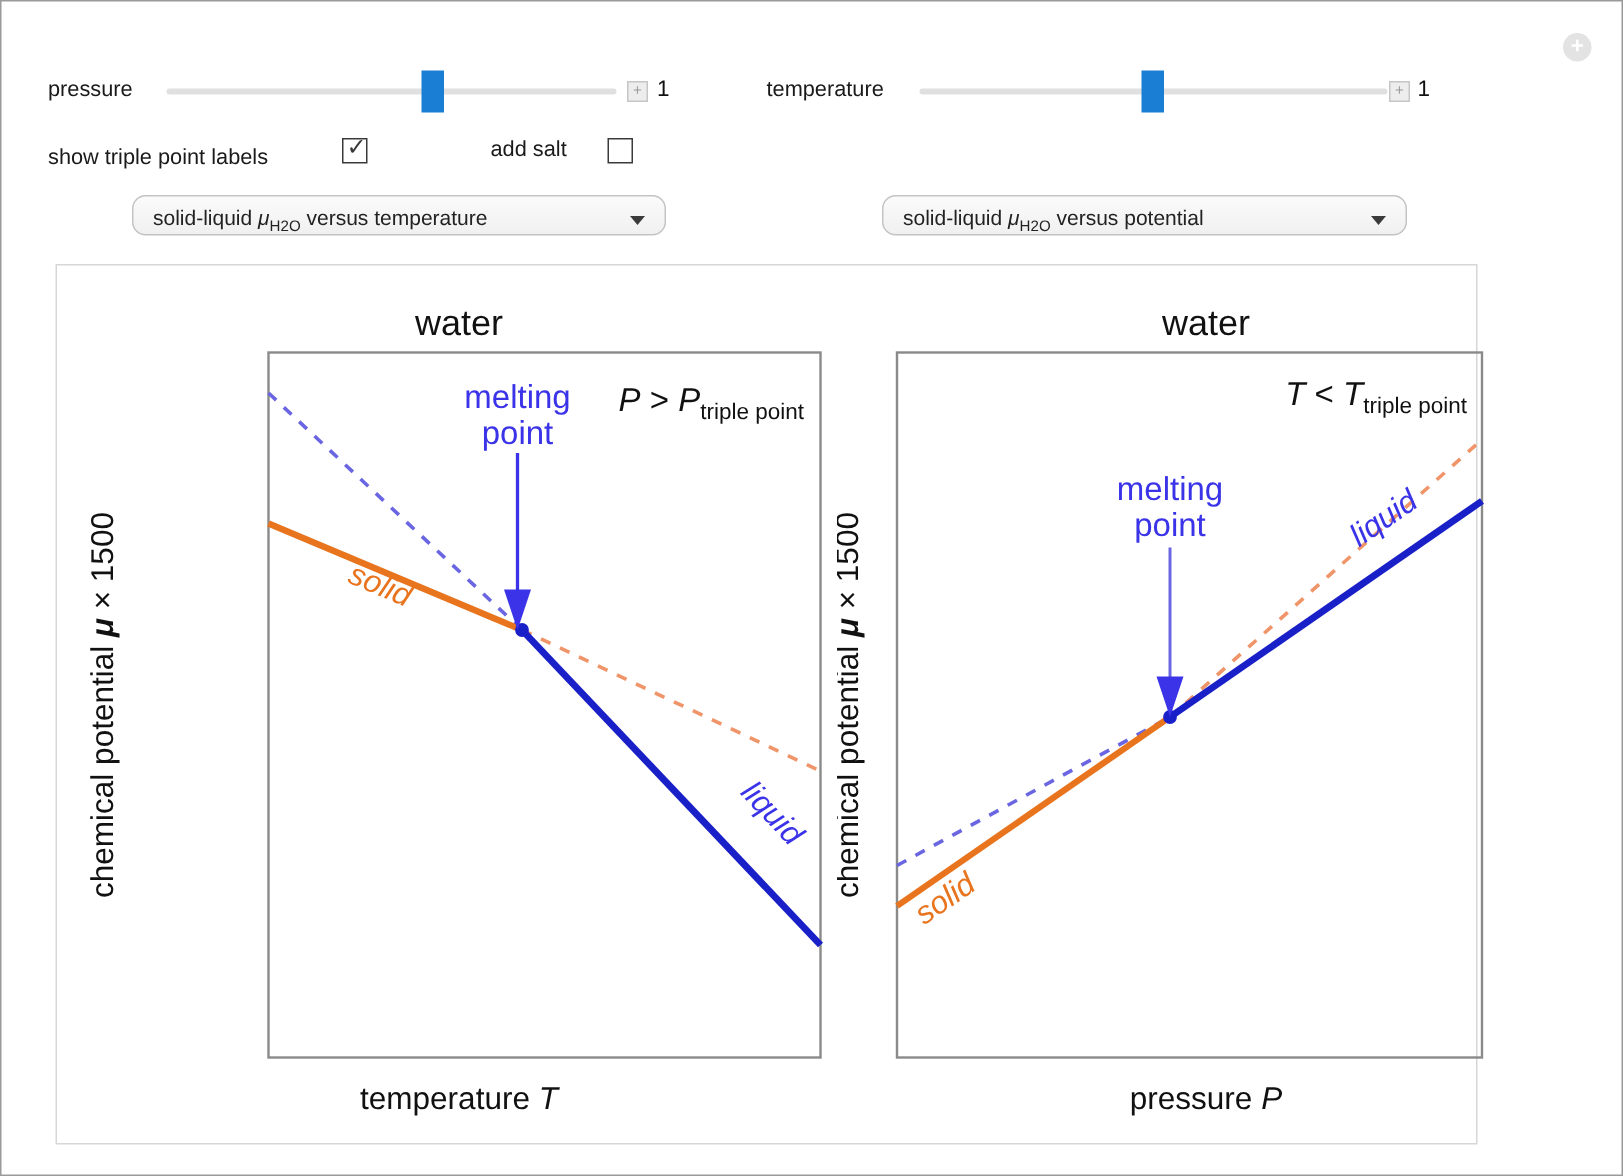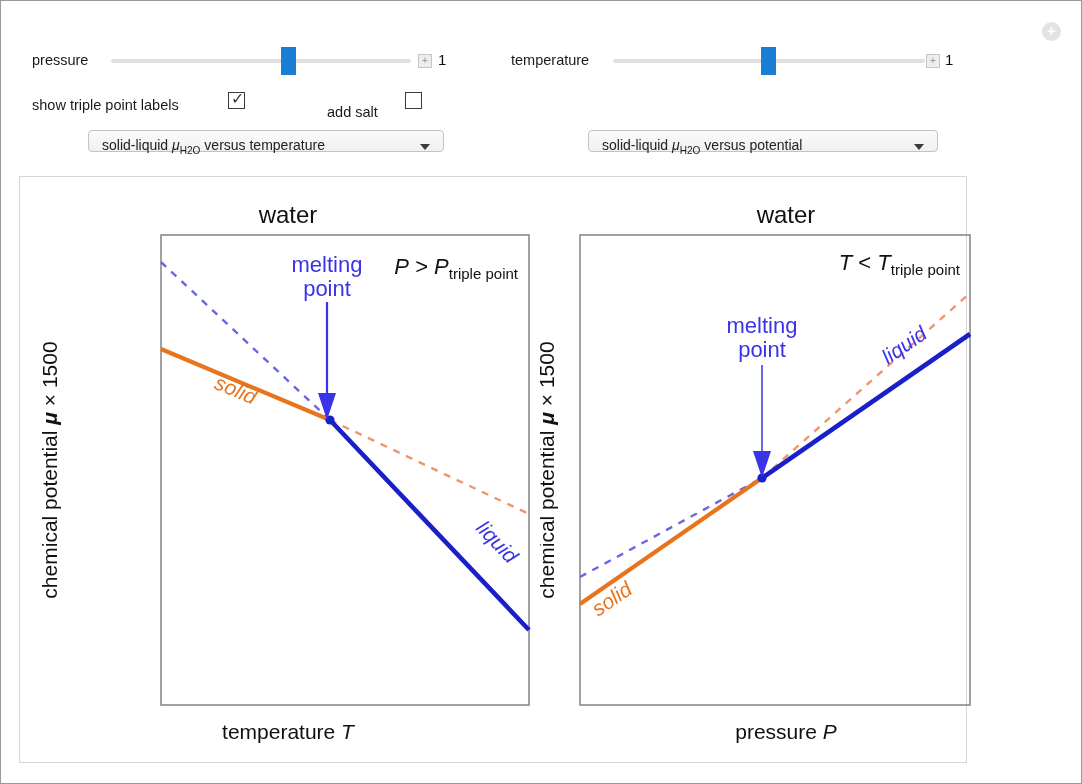--- a/index.html
+++ b/index.html
@@ -96,25 +96,25 @@
     left: 2px;
     top: -3px;
     font-size: 16px;
     color: #3a3a3a;
     line-height: 18px;
   }
 
   
   .dropdown {
     position: absolute;
-    height: 22px;
+    height: 27px;
     border: 1px solid #c3c3c3;
     background: linear-gradient(#fbfbfb, #f0f0f0);
     box-sizing: border-box;
-    border-radius: 4px;
+    border-radius: 9px;
   }
   .dropdown .dd-text {
     position: absolute;
     left: 13px;
     top: 6px;
     font-size: 14px;
     color: #222;
     white-space: nowrap;
   }
   .dropdown .caret {
@@ -125,21 +125,21 @@
     height: 0;
     border-left: 5.5px solid transparent;
     border-right: 5.5px solid transparent;
     border-top: 6.5px solid #3b3b3b;
   }
   sub { font-size: 0.72em; }
 
   
   .panel {
     position: absolute;
-    left: 18px;
+    left: 36px;
     top: 175px;
     width: 948px;
     height: 587px;
     border: 1px solid #d6d6d6;
     background: #ffffff;
     box-sizing: border-box;
   }
 
   
   .chart {
@@ -172,21 +172,21 @@
     <div class="thumb" style="left:148px;"></div>
   </div>
   <div class="mini-plus" style="left:925px; top:53px;">+</div>
   <div class="slider-value" style="left:944px; top:50px;">1</div>
 
   <div class="ctl-label" style="left:31px; top:96px;">show triple point labels</div>
   <div class="cbox" style="left:227px; top:91px;">
     <span class="tick">✓</span>
   </div>
 
-  <div class="ctl-label" style="left:326px; top:103px;text-align:right;">add salt</div>
+  <div class="ctl-label" style="left:326px; top:91px;text-align:right;">add salt</div>
   <div class="cbox" style="left:404px; top:91px;">
     <span class="tick"></span>
   </div>
 
   <div class="dropdown" style="left:87px; top:129px; width:356px;">
     <div class="dd-text"><span>solid-liquid </span><i>μ</i><sub>H</sub><sub>2</sub><sub>O</sub><span> versus temperature</span></div>
     <div class="caret"></div>
   </div>
 
   <div class="dropdown" style="left:587px; top:129px; width:350px;">

